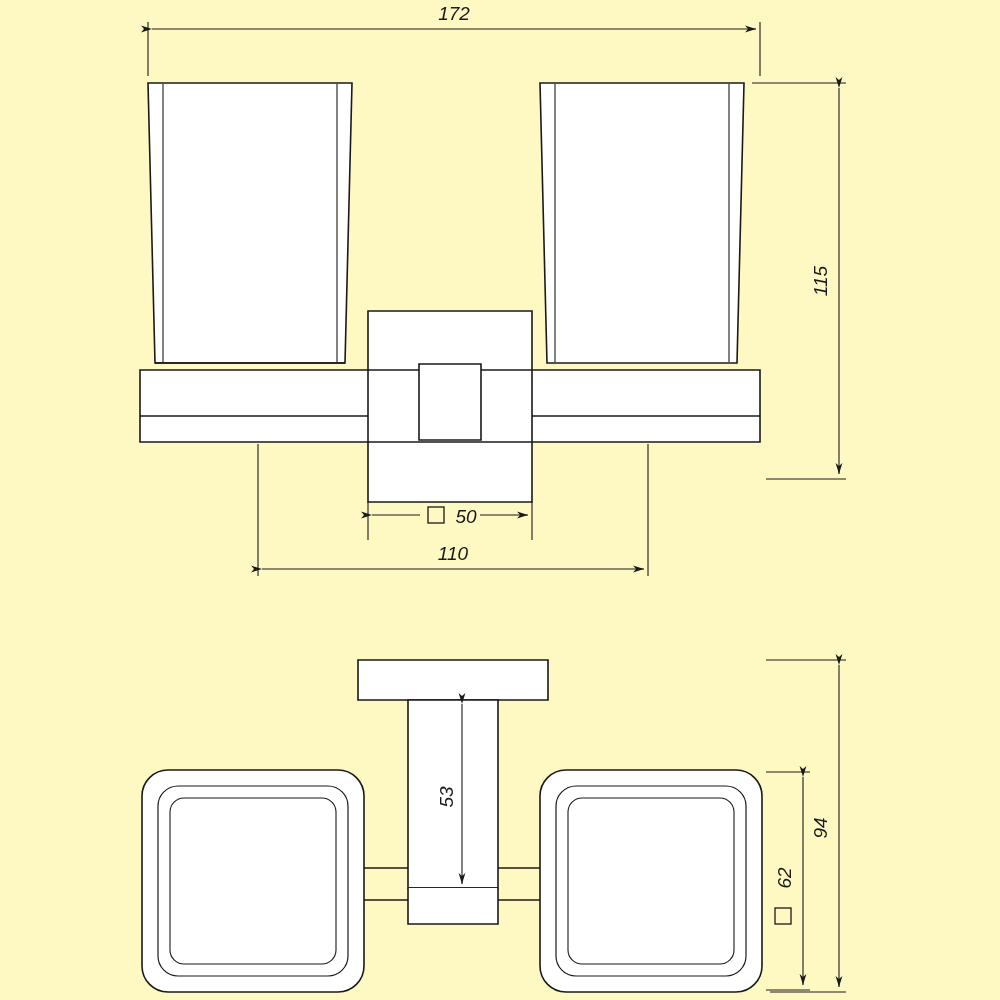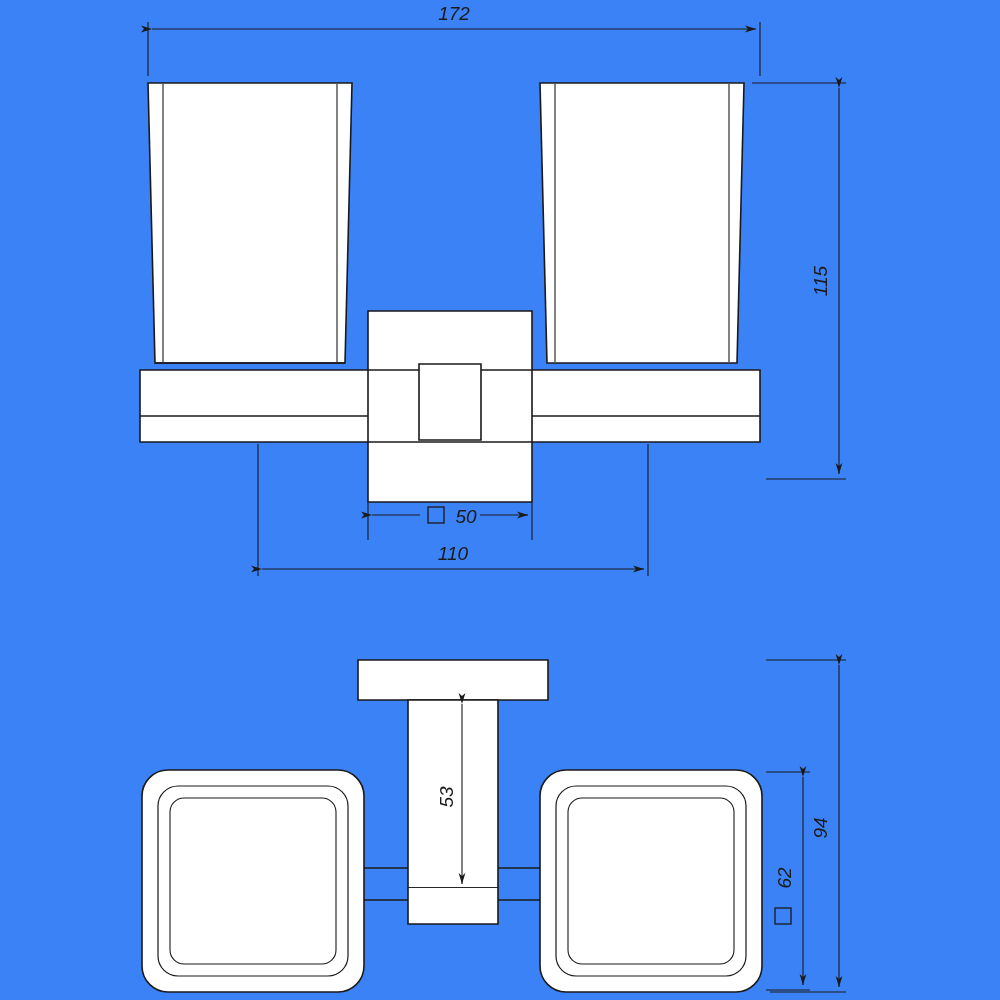--- a/index.html
+++ b/index.html
@@ -7,21 +7,21 @@
     padding: 0;
     background: #ffffff;
   }
   body {
     font-family: "Liberation Sans", sans-serif;
   }
   #sheet {
     position: relative;
     width: 1000px;
     height: 1000px;
-    background: #3b82f6;
+    background: #fef9c3;
     overflow: hidden;
   }
   #sheet svg {
     position: absolute;
     left: 0;
     top: 0;
   }
   .dim-text {
     font-family: "Liberation Sans", sans-serif;
     font-style: italic;

